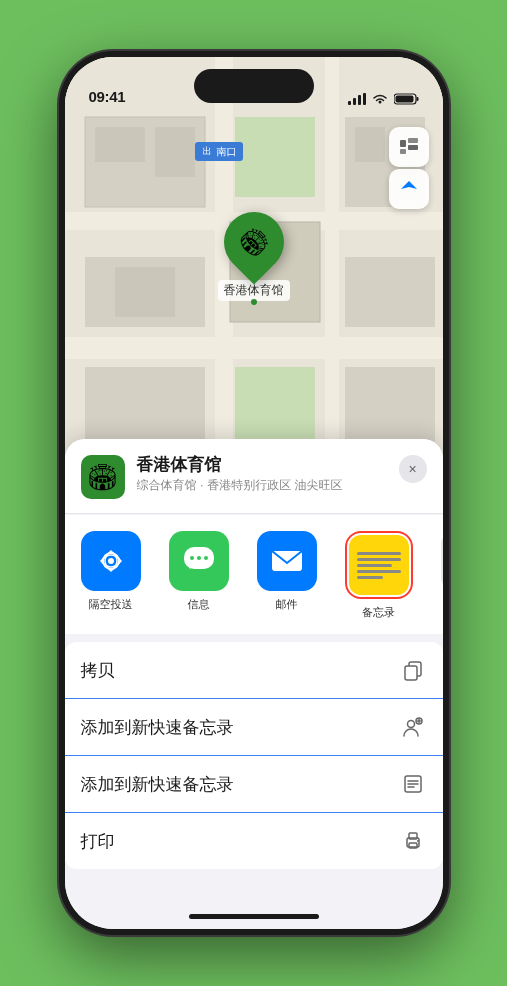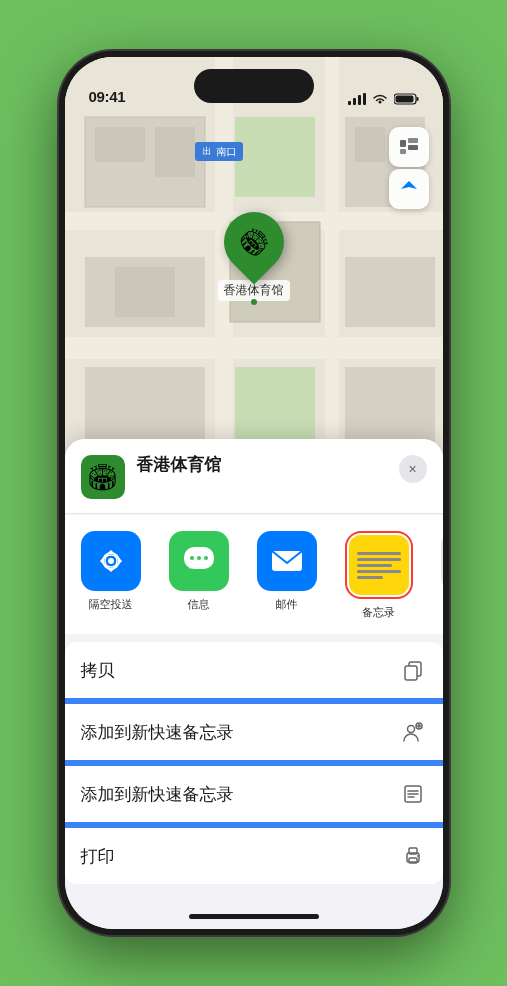--- a/index.html
+++ b/index.html
@@ -334,21 +334,21 @@
       border-radius: 12px;
       margin-left: 0;
       overflow: hidden;
     }
 
     .action-item {
       display: flex;
       align-items: center;
       justify-content: space-between;
       padding: 14px 16px;
-      border-bottom: 6px solid #3b82f6;
+      border-bottom: 1px solid #3b82f6;
       cursor: pointer;
       background: #fff;
     }
 
     .action-item:last-child {
       border-bottom: none;
     }
 
     .action-label {
       font-size: 17px;
@@ -486,20 +486,21 @@
     </div>
 
     <div class="bottom-sheet">
 
       <div class="location-header">
         <div class="location-thumb">
           <span style="font-size:26px;">🏟</span>
         </div>
         <div class="location-info">
           <div class="location-name">香港体育馆</div>
+          <div class="location-desc">综合体育馆 · 香港特别行政区 油尖旺区</div>
         </div>
         <div class="close-btn">
           <span>×</span>
         </div>
       </div>
 
       <div class="share-apps-row">
 
         <div class="share-app-item">
           <div class="share-app-icon airdrop">

